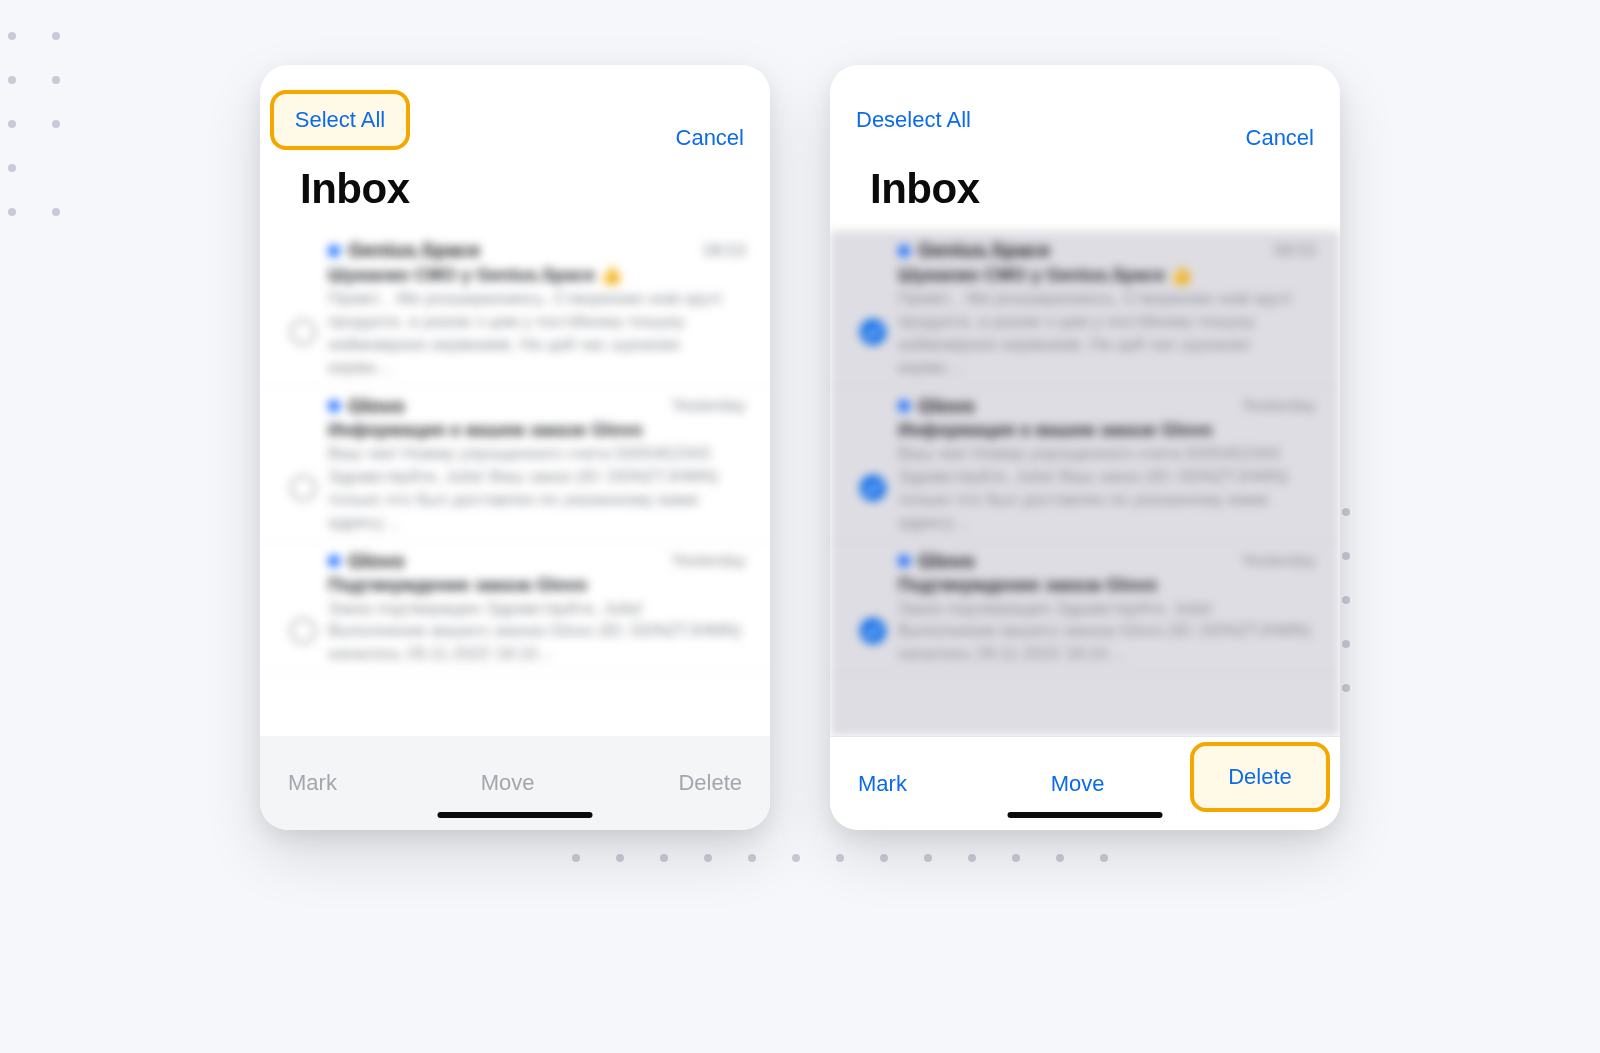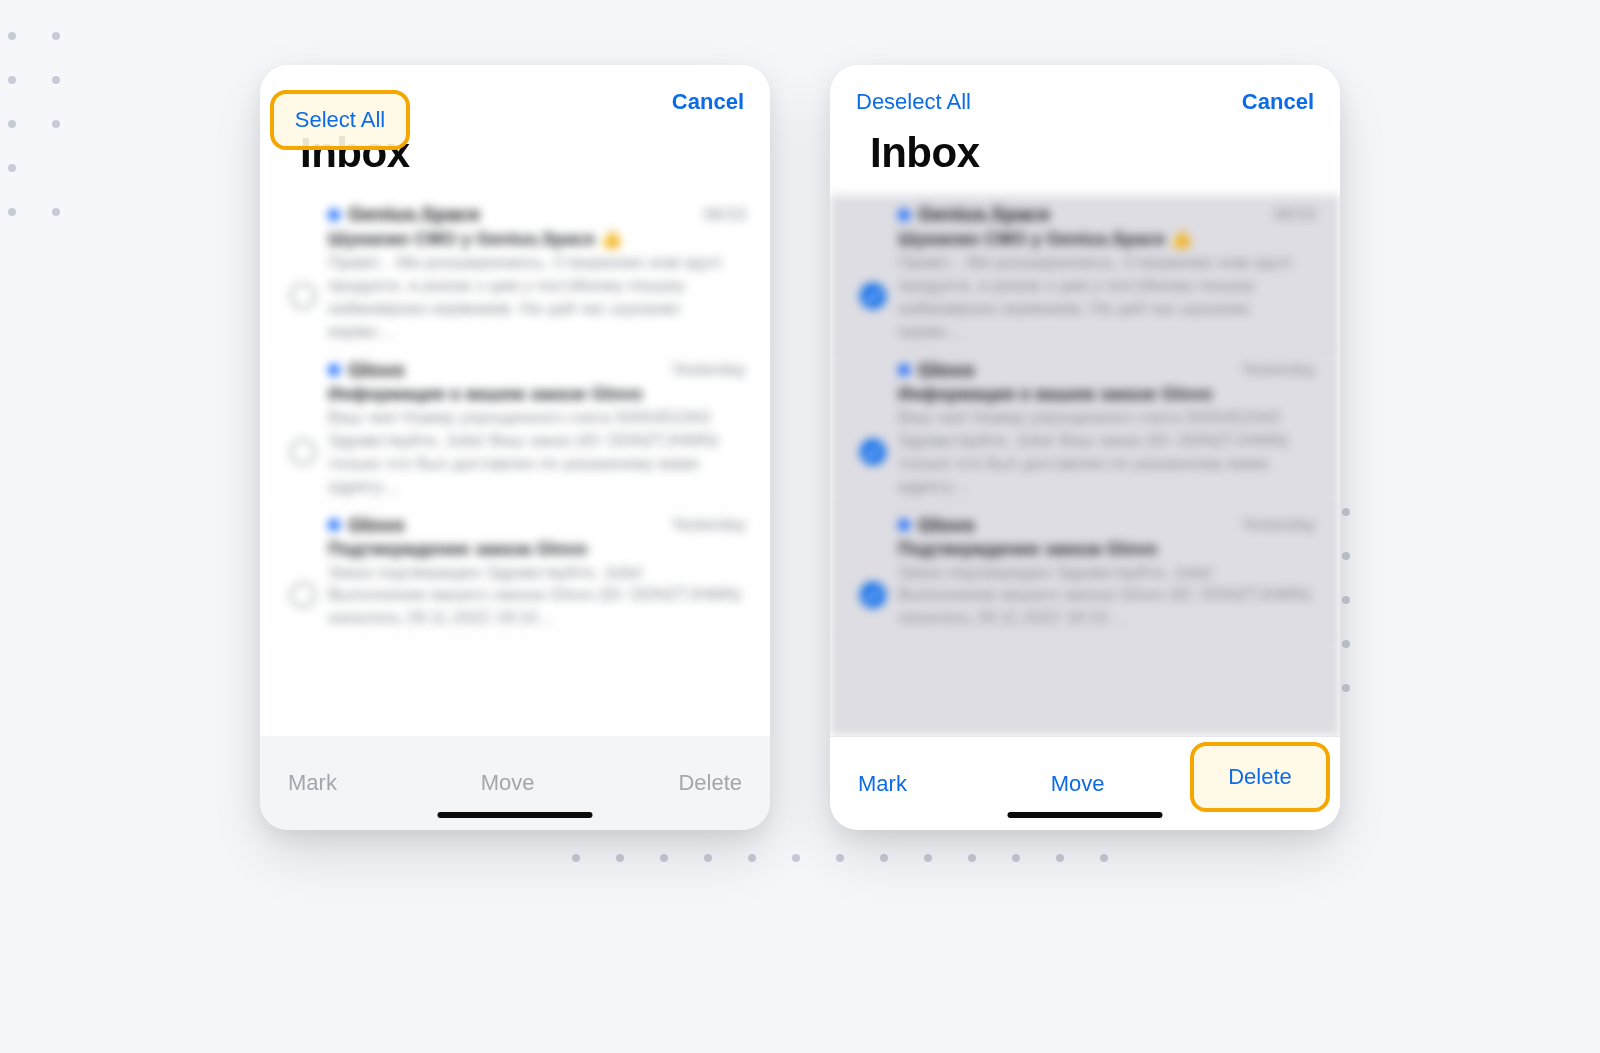--- a/index.html
+++ b/index.html
@@ -46,21 +46,22 @@
   .topbar {
     display: flex;
     justify-content: space-between;
     align-items: center;
     padding: 24px 26px 10px 26px;
     font-size: 22px;
     font-weight: 400;
     color: #0b6be9;
   }
   .topbar .right {
-    font-weight: 700;
+    font-weight: 400;
+    margin-top: 36px;
   }
   .title {
     font-size: 42px;
     font-weight: 800;
     color: #0b0b0b;
     padding: 4px 40px 18px 40px;
     letter-spacing: -0.5px;
   }
   .list {
     flex: 1;

